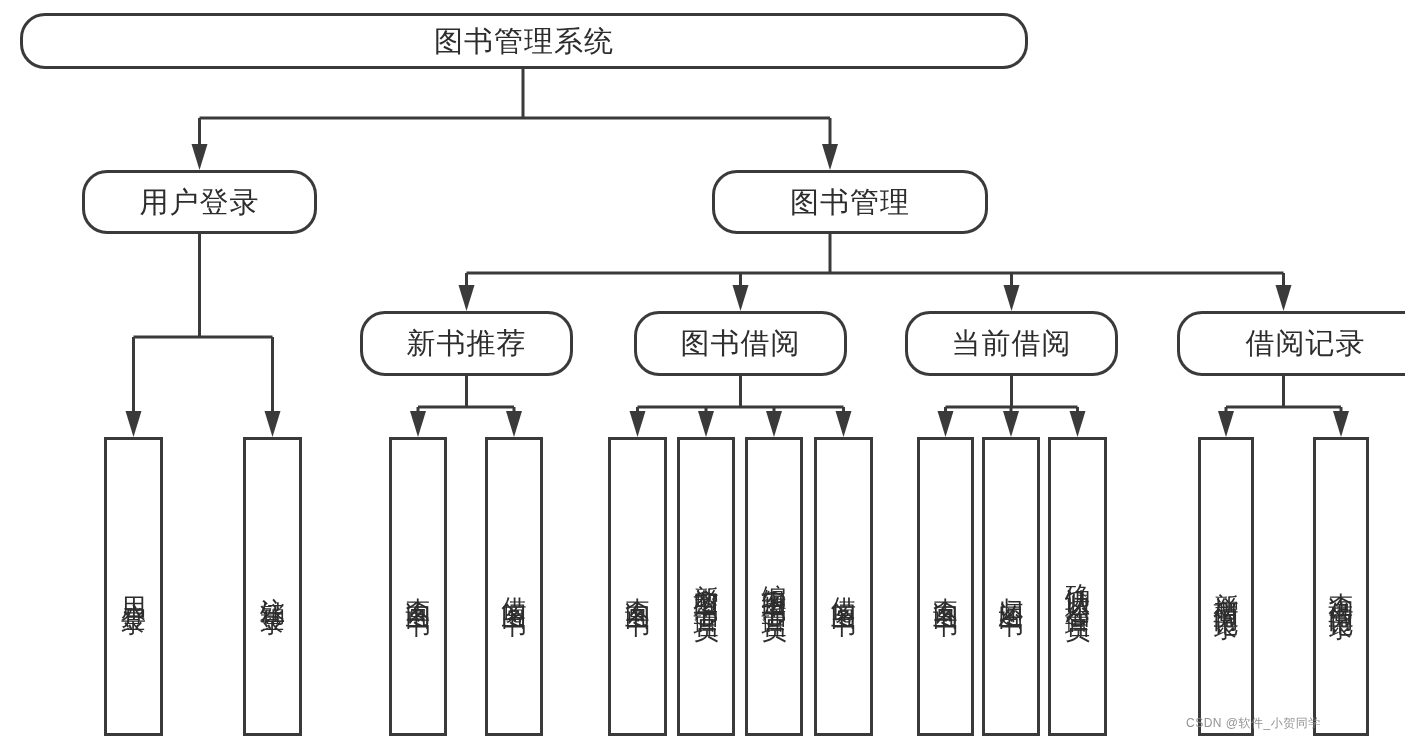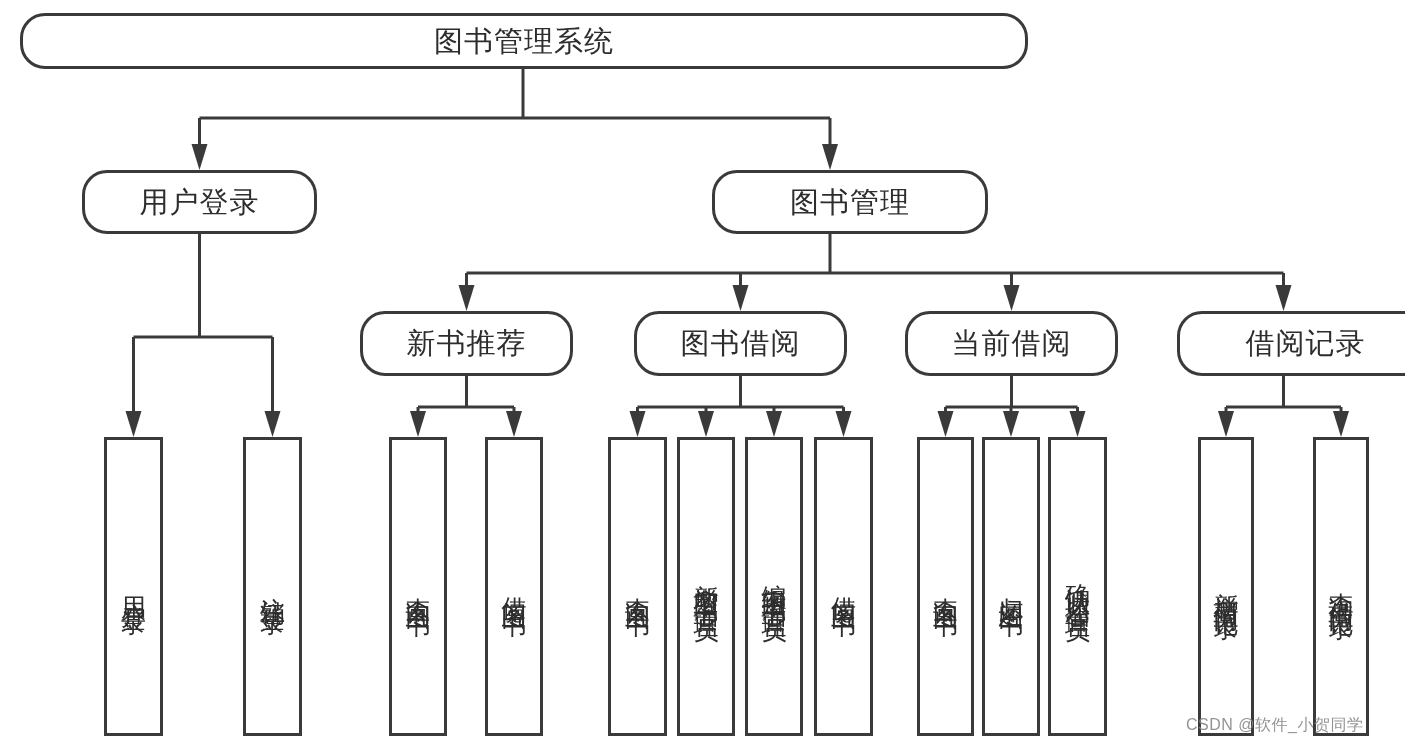--- a/index.html
+++ b/index.html
@@ -42,21 +42,21 @@
     writing-mode: vertical-rl;
     text-orientation: mixed;
     font-size: 25px;
     letter-spacing: 5px;
     line-height: 1;
   }
   .watermark {
     position: absolute;
     left: 1186px;
     top: 715px;
-    font-size: 16px;
+    font-size: 12px;
     letter-spacing: 0.5px;
     color: rgba(135, 135, 135, 0.9);
     white-space: nowrap;
   }
 </style>
 </head>
 <body>
 
 <div class="stage">
 

